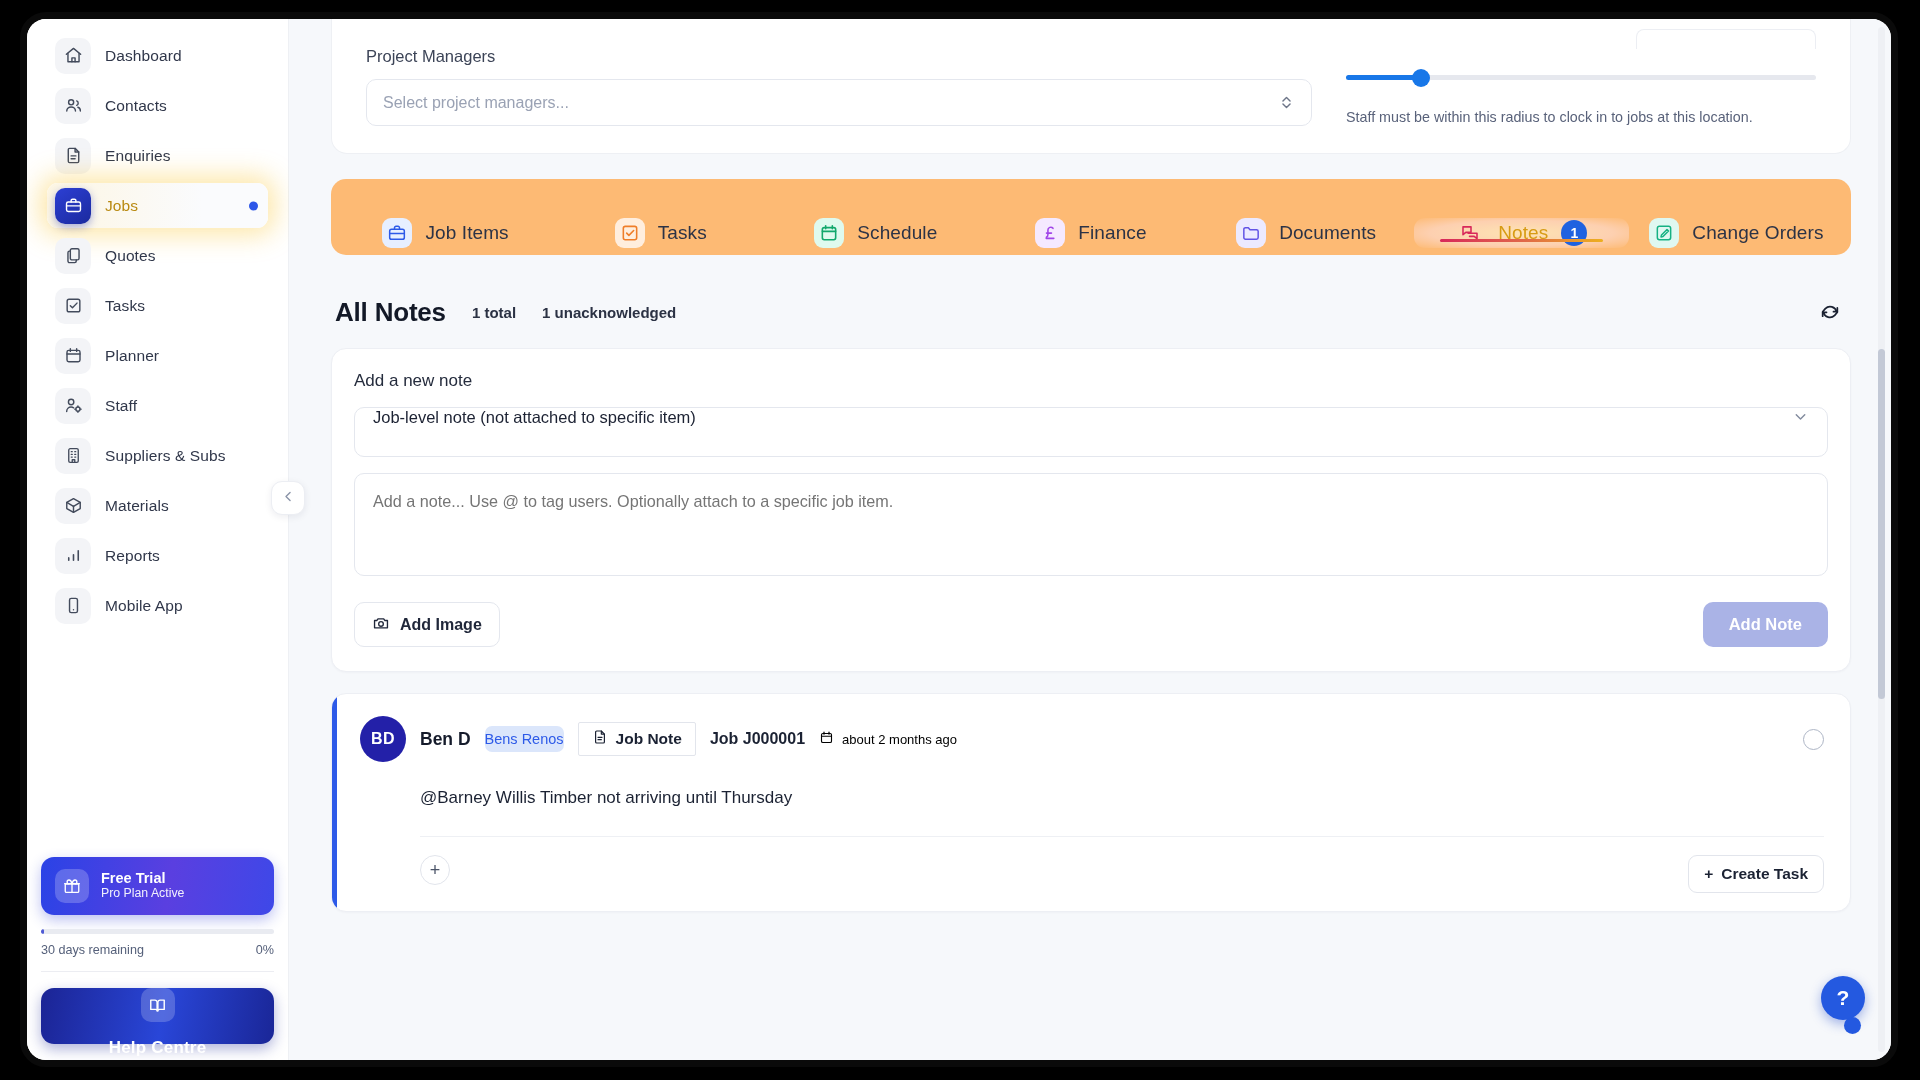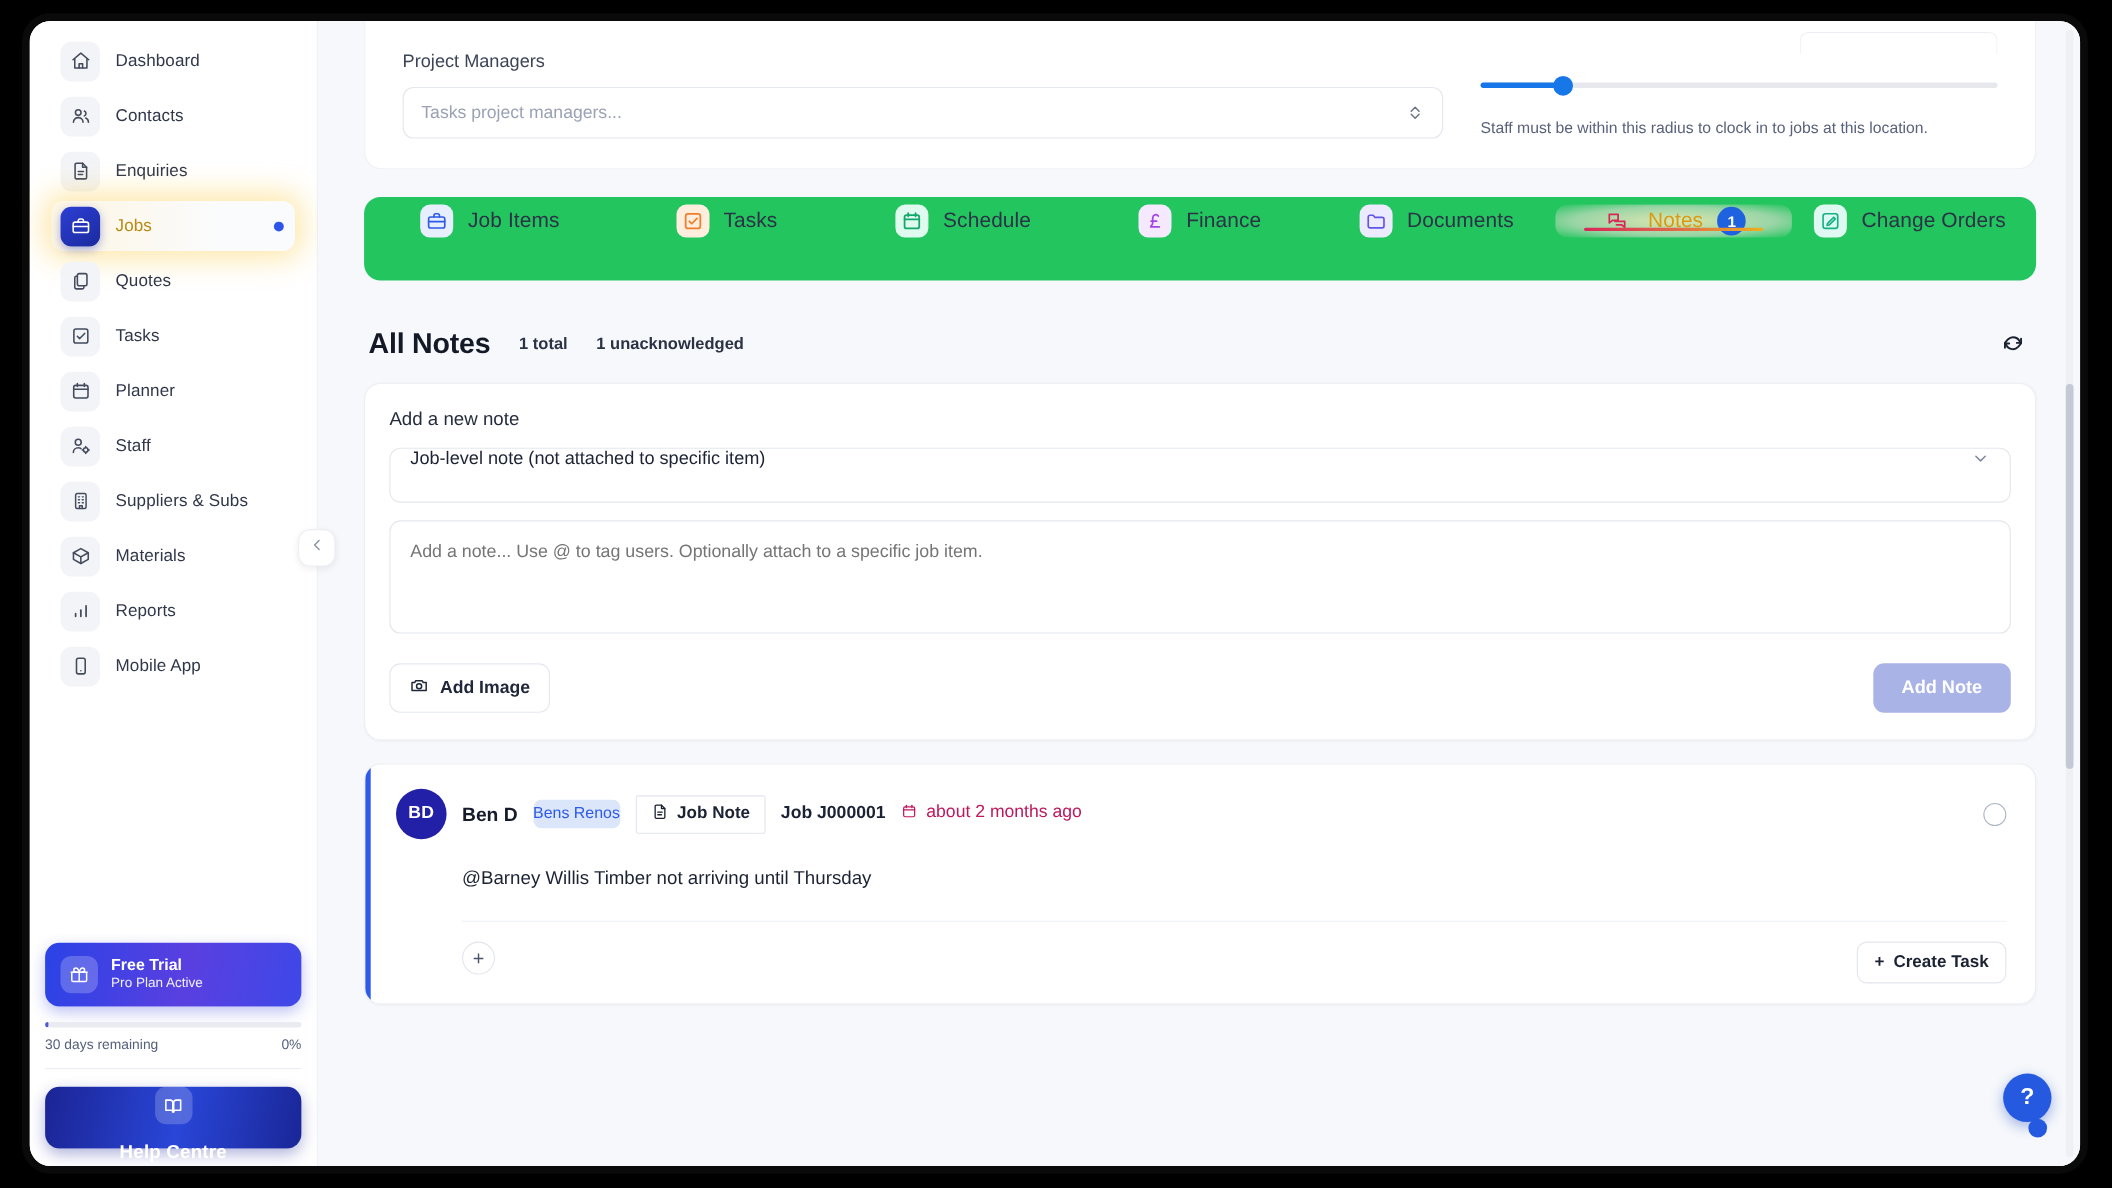--- a/index.html
+++ b/index.html
@@ -170,22 +170,22 @@
     position: absolute; left: 16%; top: 2px;
     width: 18px; height: 18px; border-radius: 50%;
     background: #1877e8; transform: translateX(-50%);
     cursor: pointer;
   }
   .helper-text { font-size: 14.3px; color: #59627a; line-height: 1.42; }
 
   
   .tabbar {
     margin-top: 25px;
-    background: #22c55e; border-radius: 15px;
-    height: 76px; display: flex; align-items: flex-start;
+    background: #fdba74; border-radius: 15px;
+    height: 76px; display: flex; align-items: flex-end;
     padding: 7px; position: relative;
   }
   .tab {
     flex: 1; display: flex; align-items: center; justify-content: center;
     gap: 13px; border-radius: 11px; cursor: pointer; position: relative;
   }
   .tab-ico {
     width: 30px; height: 30px; border-radius: 9px;
     display: flex; align-items: center; justify-content: center;
   }
@@ -286,21 +286,21 @@
     background: #dbe6fb; color: #2d5ae8;
     font-size: 14.5px; padding: 5px 0; border-radius: 7px;
   }
   .type-pill {
     border: 1px solid #e2e5ec; border-radius: 2px;
     padding: 6px 13px; display: flex; align-items: center; gap: 8px;
     font-size: 15.5px; font-weight: bold; color: #1b2233; cursor: pointer;
   }
   .type-pill svg { width: 16px; height: 16px; }
   .job-ref { font-size: 16px; font-weight: bold; color: #1b2233; }
-  .time-wrap { display: flex; gap: 8px; font-size: 16px; color: #be185d; }
+  .time-wrap { display: flex; align-items: center; gap: 8px; font-size: 13px; color: #000000; }
   .time-wrap svg { width: 15px; height: 15px; }
   .ack-circle {
     margin-left: auto; width: 21px; height: 21px; border-radius: 50%;
     border: 1.6px solid #aeb6c6; cursor: pointer;
   }
   .note-body {
     margin: 26px 0 0 60px; font-size: 17px; color: #1b2233;
   }
   .note-rule { height: 1px; background: #eef0f4; margin: 28px 0 0 60px; }
   .note-foot {
@@ -532,21 +532,21 @@
       </span>
     </div>
   </aside>
 
   <section class="main">
 
     <div class="top-panel">
       <div class="pm-col">
         <div class="field-label">Project Managers</div>
         <div class="select-box">
-          <span>Tasks project managers...</span>
+          <span>Select project managers...</span>
           <span class="chev">
             <svg viewBox="0 0 24 24" width="17" height="17" fill="none" stroke="currentColor" stroke-width="2" stroke-linecap="round" stroke-linejoin="round">
                 <path d="M7 10l5-5 5 5"></path>
                 <path d="M7 14l5 5 5-5"></path>
               </svg>
           </span>
         </div>
       </div>
 
       <div class="radius-col">

